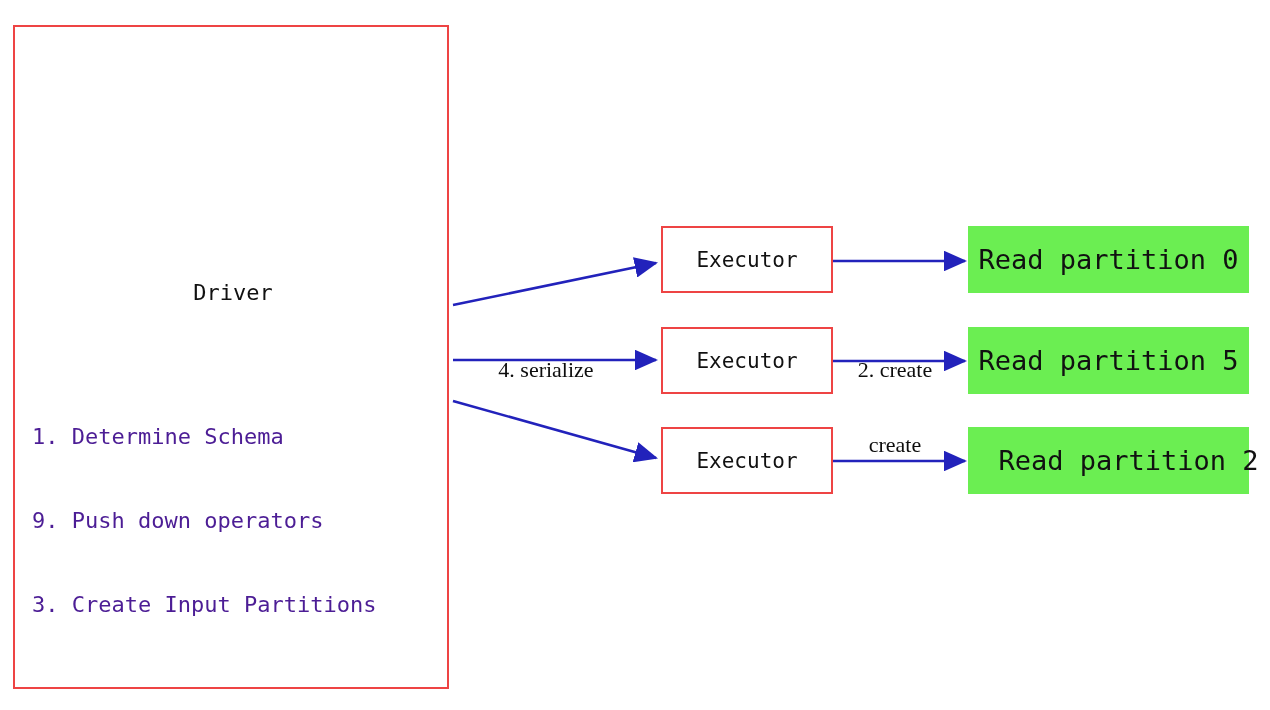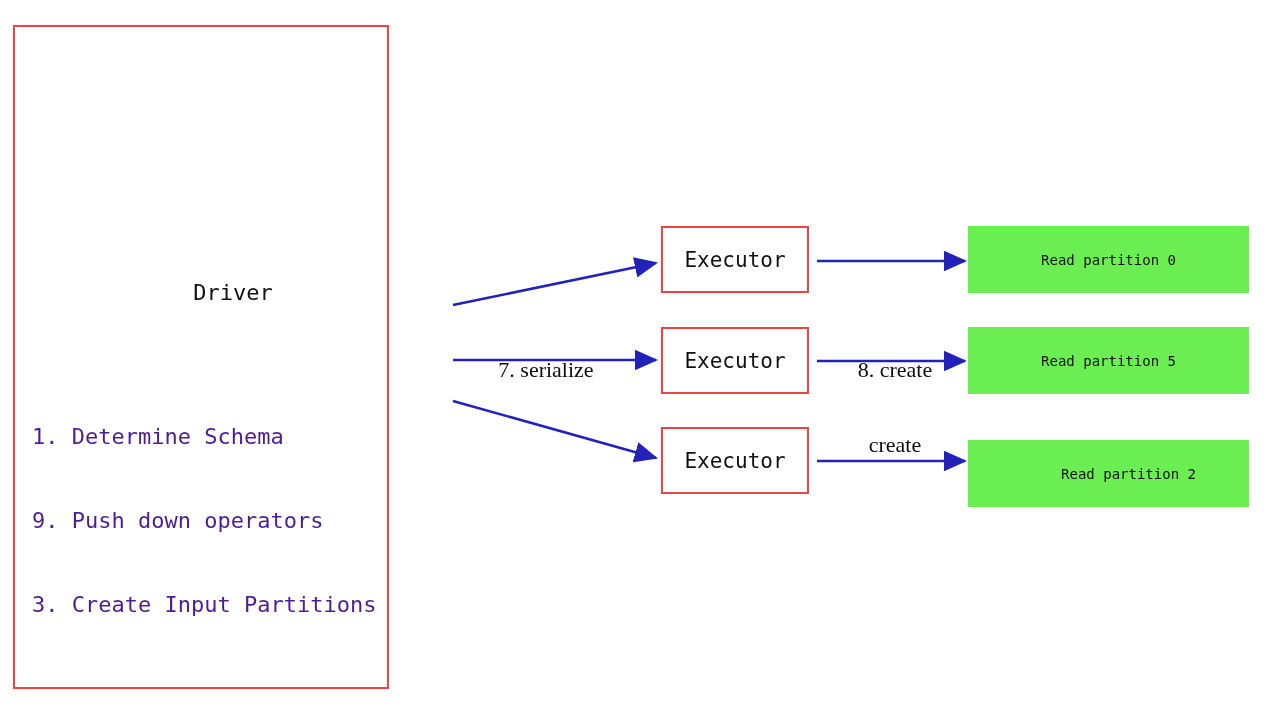--- a/index.html
+++ b/index.html
@@ -23,21 +23,21 @@
     width: 1270px;
     height: 710px;
     pointer-events: none;
   }
 
   
   .driver-box {
     position: absolute;
     left: 13px;
     top: 25px;
-    width: 376px;
+    width: 436px;
     height: 664px;
     border: 2px solid #ee4444;
     background: #ffffff;
     box-sizing: border-box;
   }
   .driver-title {
     position: absolute;
     left: 0;
     top: 253px;
     width: 436px;
@@ -61,21 +61,21 @@
   }
   .driver-step {
     display: block;
     white-space: pre;
   }
 
   
   .executor-box {
     position: absolute;
     left: 661px;
-    width: 148px;
+    width: 172px;
     height: 67px;
     border: 2px solid #ee4444;
     background: #ffffff;
     box-sizing: border-box;
     display: flex;
     align-items: center;
     justify-content: center;
   }
   .executor-label {
     font-family: "DejaVu Sans Mono", "Liberation Mono", monospace;
@@ -94,27 +94,27 @@
     width: 281px;
     height: 67px;
     background: #6bee52;
     box-sizing: border-box;
     display: flex;
     align-items: center;
     justify-content: center;
   }
   .partition-label {
     font-family: "DejaVu Sans Mono", "Liberation Mono", monospace;
-    font-size: 14px;
+    font-size: 27px;
     color: #111111;
     white-space: pre;
   }
   .part-row-0 { top: 226px; }
   .part-row-1 { top: 327px; }
-  .part-row-2 { top: 440px; padding-left: 40px; }
+  .part-row-2 { top: 427px; padding-left: 40px; }
 
   
   .edge-label {
     position: absolute;
     font-family: "Liberation Serif", "DejaVu Serif", serif;
     font-size: 22px;
     line-height: 25px;
     color: #0d0d0d;
     text-align: center;
     white-space: pre;
@@ -176,21 +176,21 @@
     <span class="partition-label">Read partition 0</span>
   </div>
   <div class="partition-box part-row-1">
     <span class="partition-label">Read partition 5</span>
   </div>
   <div class="partition-box part-row-2">
     <span class="partition-label">Read partition 2</span>
   </div>
 
   <div class="edge-label" id="label-serialize">
-    <div>7. serialize</div>
+    <div>4. serialize</div>
   </div>
 
   <div class="edge-label" id="label-create-reader">
-    <div>8. create</div>
+    <div>2. create</div>
     <div>create</div>
   </div>
 
 </div>
 
 </body></html>

